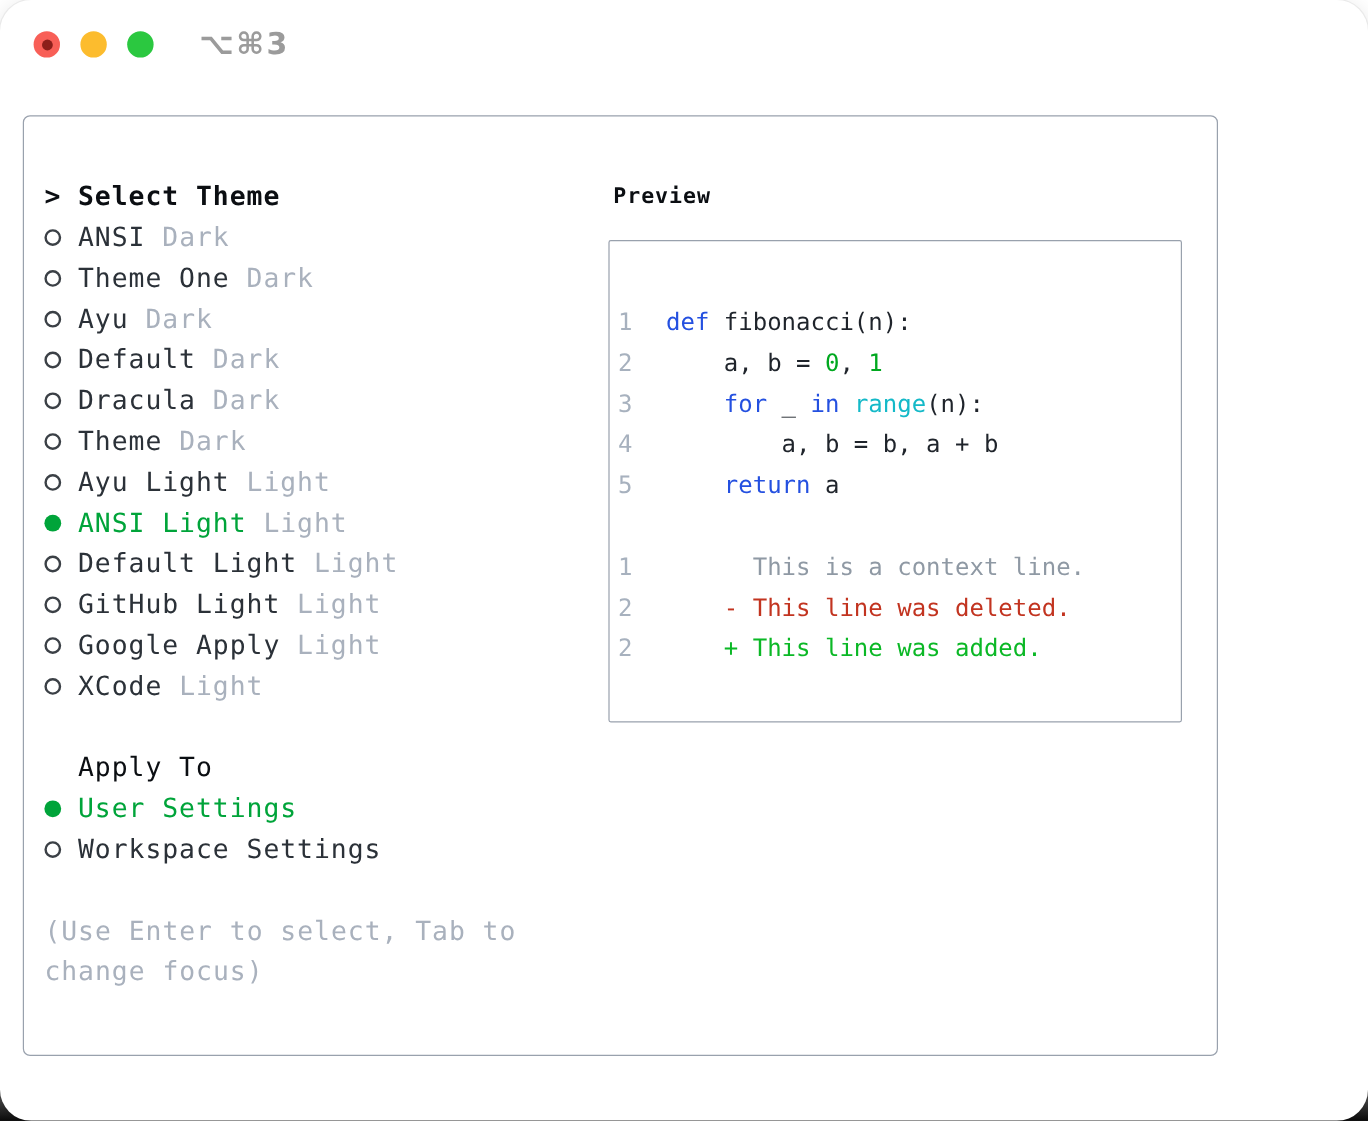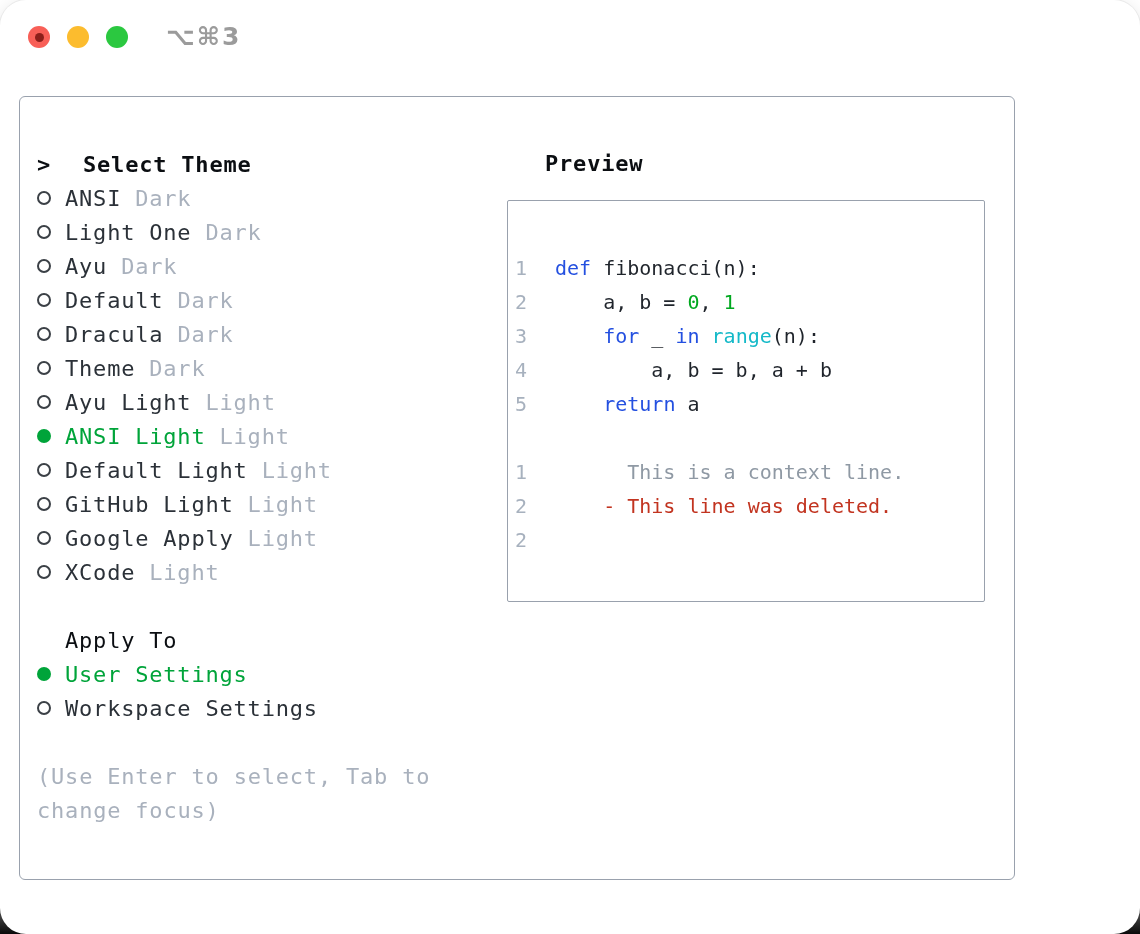--- a/index.html
+++ b/index.html
@@ -28,32 +28,32 @@
   }
   
   .panel {
     position:absolute; left:19px; top:96px; width:996px; height:784px;
     border:1.5px solid var(--panel_border); border-radius:6px; background:#fff;
   }
   .row { height:34px; display:flex; align-items:center; white-space:pre; }
   .left-col { position:absolute; left:17px; top:50px; font-size:22px; letter-spacing:0.8px; }
   .marker { width:28px; display:flex; align-items:center; flex:0 0 28px; }
   .prompt { font-weight:700; color:var(--header_black); }
-  .header-text, .preview-header { font-weight:700; color:var(--header_black);margin-left:18px; }
+  .header-text, .preview-header { font-weight:700; color:var(--header_black); }
   .circle { width:14px; height:14px; border-radius:50%; border:2px solid var(--circle_stroke); }
   .circle.filled { border:none; background:var(--select_green); }
   .lbl .nm { color:var(--item_text); }
   .row.sel .lbl .nm { color:var(--select_green); }
   .lbl .var { color:var(--variant_gray); }
   .apply-header { color:var(--header_black); }
   .help { color:var(--help_gray); }
   .help .row { }
   .blank { height:34px; }
   
-  .preview-header { position:absolute; left:507px; top:50px; height:34px; line-height:34px; font-size:22px; letter-spacing:0.8px; }
+  .preview-header { position:absolute; left:491px; top:50px; height:34px; line-height:34px; font-size:18px; letter-spacing:0.8px; }
   .preview-box {
     position:absolute; left:487px; top:103px; width:478px; height:402px;
     border:1.5px solid var(--panel_border); border-radius:2px; background:#fff; overflow:hidden;
   }
   .code-lines { position:absolute; left:0; top:50px; right:0; font-size:20px; }
   .cline { height:34px; display:flex; align-items:center; white-space:pre; }
   .ln { flex:0 0 14px; margin-left:5px; text-align:right; color:var(--line_number_gray); }
   .ct { margin-left:28px; white-space:pre; }
   .c-tx  { color:var(--code_text); }
   .c-kw  { color:var(--kw_blue); }
@@ -79,21 +79,21 @@
   </div>
 
   <div class="panel">
     <div class="left-col">
       <div class="row">
         <span class="marker"><span class="prompt">&gt;</span></span>
         <span class="header-text">Select Theme</span>
       </div>
       <div id="theme-list">
           <div class="row item"><span class="marker"><span class="circle"></span></span><span class="lbl"><span class="nm">ANSI</span><span class="nm"> </span><span class="var">Dark</span></span></div>
-          <div class="row item"><span class="marker"><span class="circle"></span></span><span class="lbl"><span class="nm">Light One</span><span class="nm"> </span><span class="var">Dark</span></span></div>
+          <div class="row item"><span class="marker"><span class="circle"></span></span><span class="lbl"><span class="nm">Theme One</span><span class="nm"> </span><span class="var">Dark</span></span></div>
           <div class="row item"><span class="marker"><span class="circle"></span></span><span class="lbl"><span class="nm">Ayu</span><span class="nm"> </span><span class="var">Dark</span></span></div>
           <div class="row item"><span class="marker"><span class="circle"></span></span><span class="lbl"><span class="nm">Default</span><span class="nm"> </span><span class="var">Dark</span></span></div>
           <div class="row item"><span class="marker"><span class="circle"></span></span><span class="lbl"><span class="nm">Dracula</span><span class="nm"> </span><span class="var">Dark</span></span></div>
           <div class="row item"><span class="marker"><span class="circle"></span></span><span class="lbl"><span class="nm">Theme</span><span class="nm"> </span><span class="var">Dark</span></span></div>
           <div class="row item"><span class="marker"><span class="circle"></span></span><span class="lbl"><span class="nm">Ayu Light</span><span class="nm"> </span><span class="var">Light</span></span></div>
           <div class="row item sel"><span class="marker"><span class="circle filled"></span></span><span class="lbl"><span class="nm">ANSI Light</span><span class="nm"> </span><span class="var">Light</span></span></div>
           <div class="row item"><span class="marker"><span class="circle"></span></span><span class="lbl"><span class="nm">Default Light</span><span class="nm"> </span><span class="var">Light</span></span></div>
           <div class="row item"><span class="marker"><span class="circle"></span></span><span class="lbl"><span class="nm">GitHub Light</span><span class="nm"> </span><span class="var">Light</span></span></div>
           <div class="row item"><span class="marker"><span class="circle"></span></span><span class="lbl"><span class="nm">Google Apply</span><span class="nm"> </span><span class="var">Light</span></span></div>
           <div class="row item"><span class="marker"><span class="circle"></span></span><span class="lbl"><span class="nm">XCode</span><span class="nm"> </span><span class="var">Light</span></span></div>
@@ -118,17 +118,17 @@
     <div class="preview-box">
       <div class="code-lines" id="code-lines">
           <div class="cline"><span class="ln">1</span><span class="ct"><span class="c-kw">def</span><span class="c-tx"> fibonacci(n):</span></span></div>
           <div class="cline"><span class="ln">2</span><span class="ct"><span class="c-tx">    a, b = </span><span class="c-num">0</span><span class="c-tx">, </span><span class="c-num">1</span></span></div>
           <div class="cline"><span class="ln">3</span><span class="ct"><span class="c-tx">    </span><span class="c-kw">for</span><span class="c-tx"> _ </span><span class="c-kw">in</span><span class="c-tx"> </span><span class="c-fn">range</span><span class="c-tx">(n):</span></span></div>
           <div class="cline"><span class="ln">4</span><span class="ct"><span class="c-tx">        a, b = b, a + b</span></span></div>
           <div class="cline"><span class="ln">5</span><span class="ct"><span class="c-tx">    </span><span class="c-kw">return</span><span class="c-tx"> a</span></span></div>
           <div class="cline"><span class="ln"></span><span class="ct"></span></div>
           <div class="cline"><span class="ln">1</span><span class="ct"><span class="c-ctx">      This is a context line.</span></span></div>
           <div class="cline"><span class="ln">2</span><span class="ct"><span class="c-del">    - This line was deleted.</span></span></div>
-          <div class="cline"><span class="ln">2</span></div>
+          <div class="cline"><span class="ln">2</span><span class="ct"><span class="c-add">    + This line was added.</span></span></div>
         </div>
     </div>
   </div>
 </div>
 
 </body></html>

